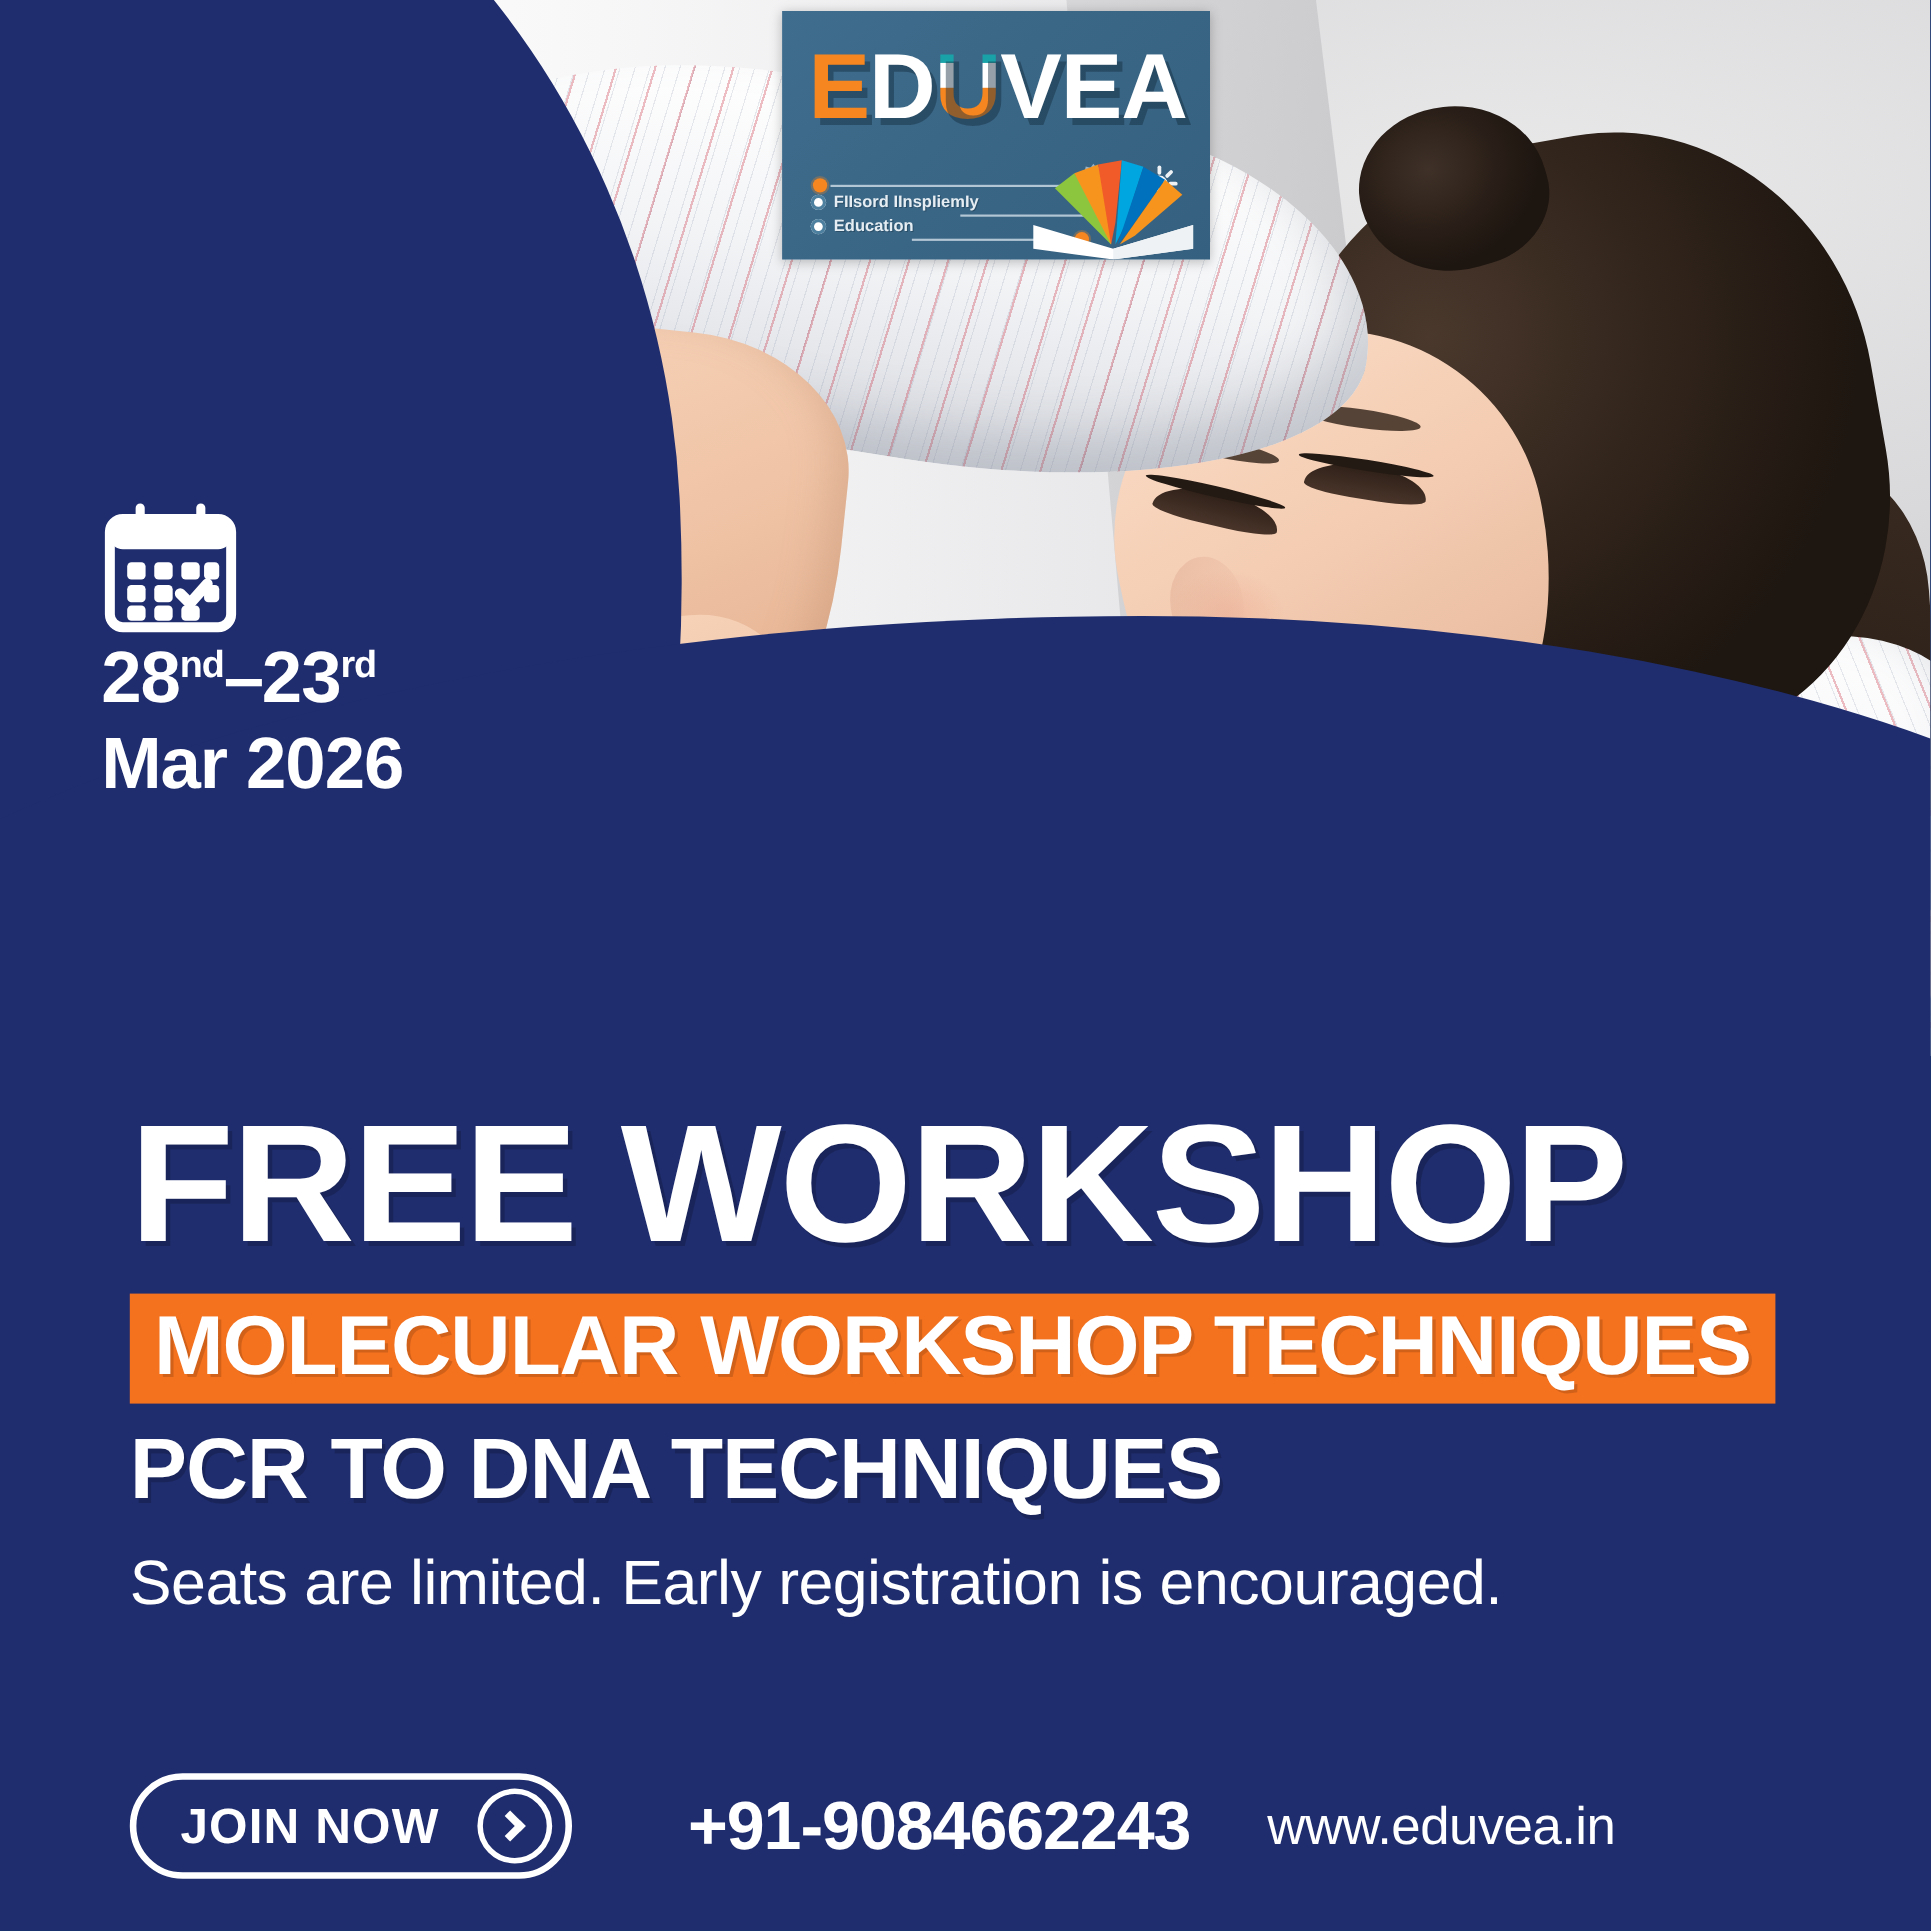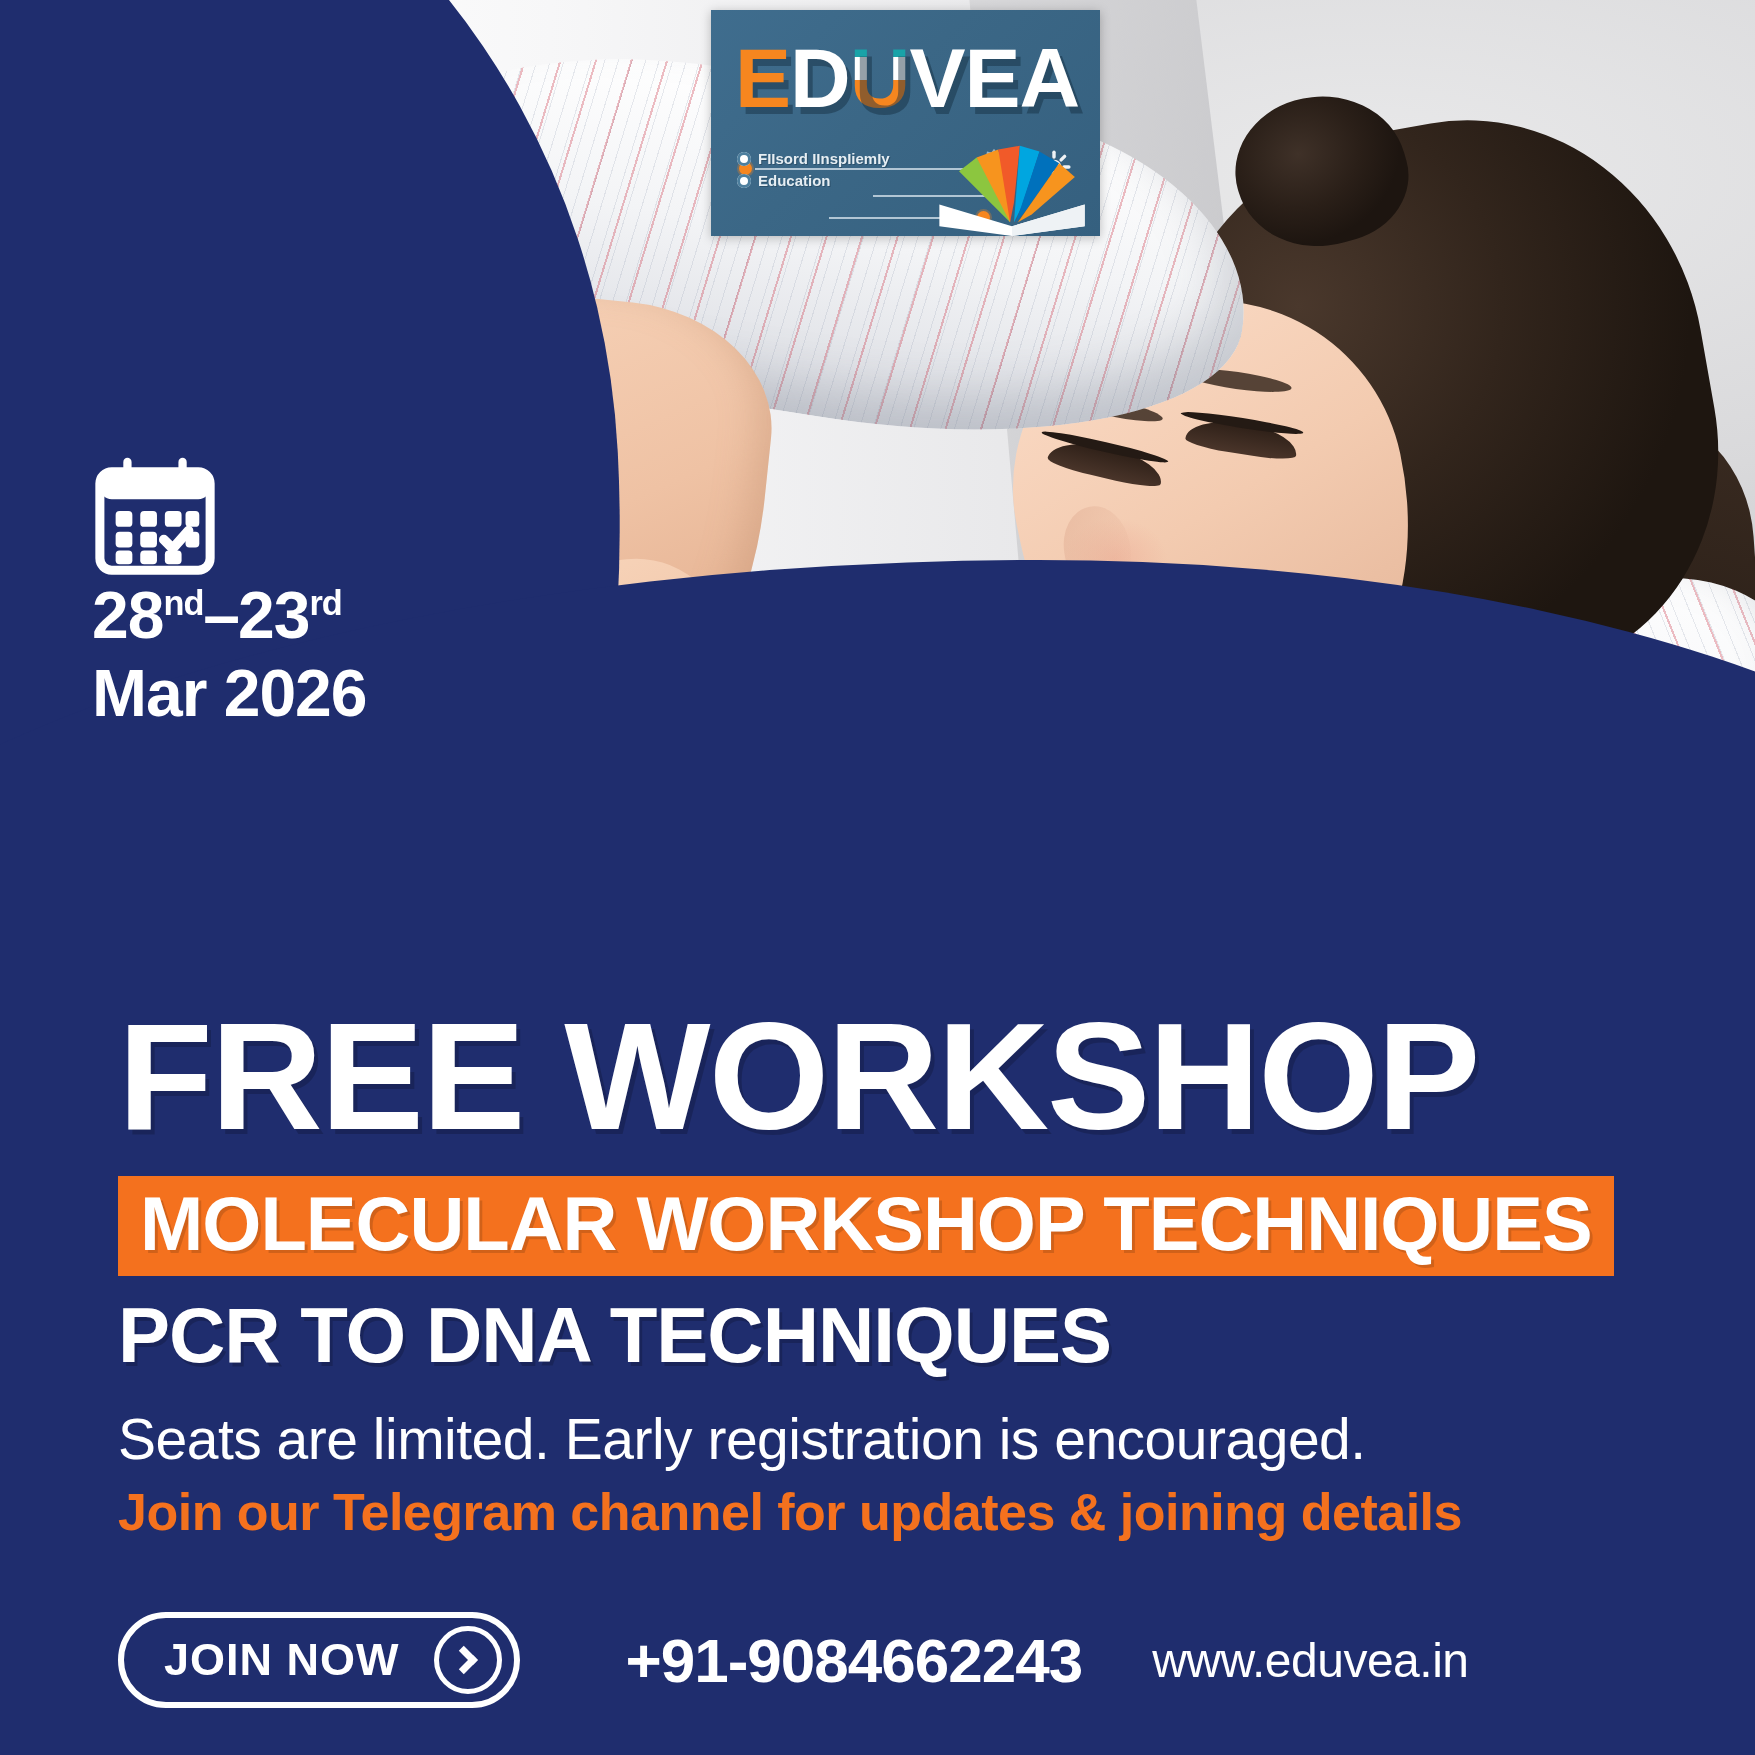--- a/index.html
+++ b/index.html
@@ -208,21 +208,21 @@
     text-shadow:5px 7px 0 rgba(20,45,62,.45);
   }
   .lw-e{color:#f6861f;}
   .lw-d{color:#ffffff;}
   .lw-u{
     background:linear-gradient(180deg,#19a3a8 0%,#19a3a8 28%,#ffffff 28%,#ffffff 52%,#f6861f 52%,#f6861f 100%);
     -webkit-background-clip:text;background-clip:text;color:transparent;
   }
   .lw-rest{color:#ffffff;}
   .logo-sub{
-    position:absolute;left:26px;top:138px;width:220px;
+    position:absolute;left:26px;top:163px;width:220px;
     color:#e6eef3;font-size:15px;line-height:1.45;font-weight:600;
     text-shadow:1px 1px 0 rgba(20,45,62,.4);
   }
   .logo-sub .row{display:flex;align-items:center;gap:7px;}
   .dotmark{
     width:14px;height:14px;border-radius:50%;
     background:#ffffff;flex:0 0 auto;
     box-shadow:inset 0 0 0 3px #4d7f9e;
   }
   .logo-line{
@@ -446,21 +446,20 @@
     <div class="date-line date-line2">Mar 2026</div>
   </div>
 
   <div class="headline">
     <div class="h-free">FREE WORKSHOP</div>
     <div class="band">
       <div class="band-text">MOLECULAR WORKSHOP TECHNIQUES</div>
     </div>
     <div class="h-sub">PCR TO DNA TECHNIQUES</div>
     <div class="h-note">Seats are limited. Early registration is encouraged.</div>
-    <div class="h-telegram">Join our Telegram channel for updates &amp; joining details</div>
   </div>
 
   <div class="footer">
     <div class="join-btn">
       <span class="join-label">JOIN NOW</span>
       <span class="join-circle">
         <span class="chev"></span>
       </span>
     </div>
     <div class="phone">+91-9084662243</div>

